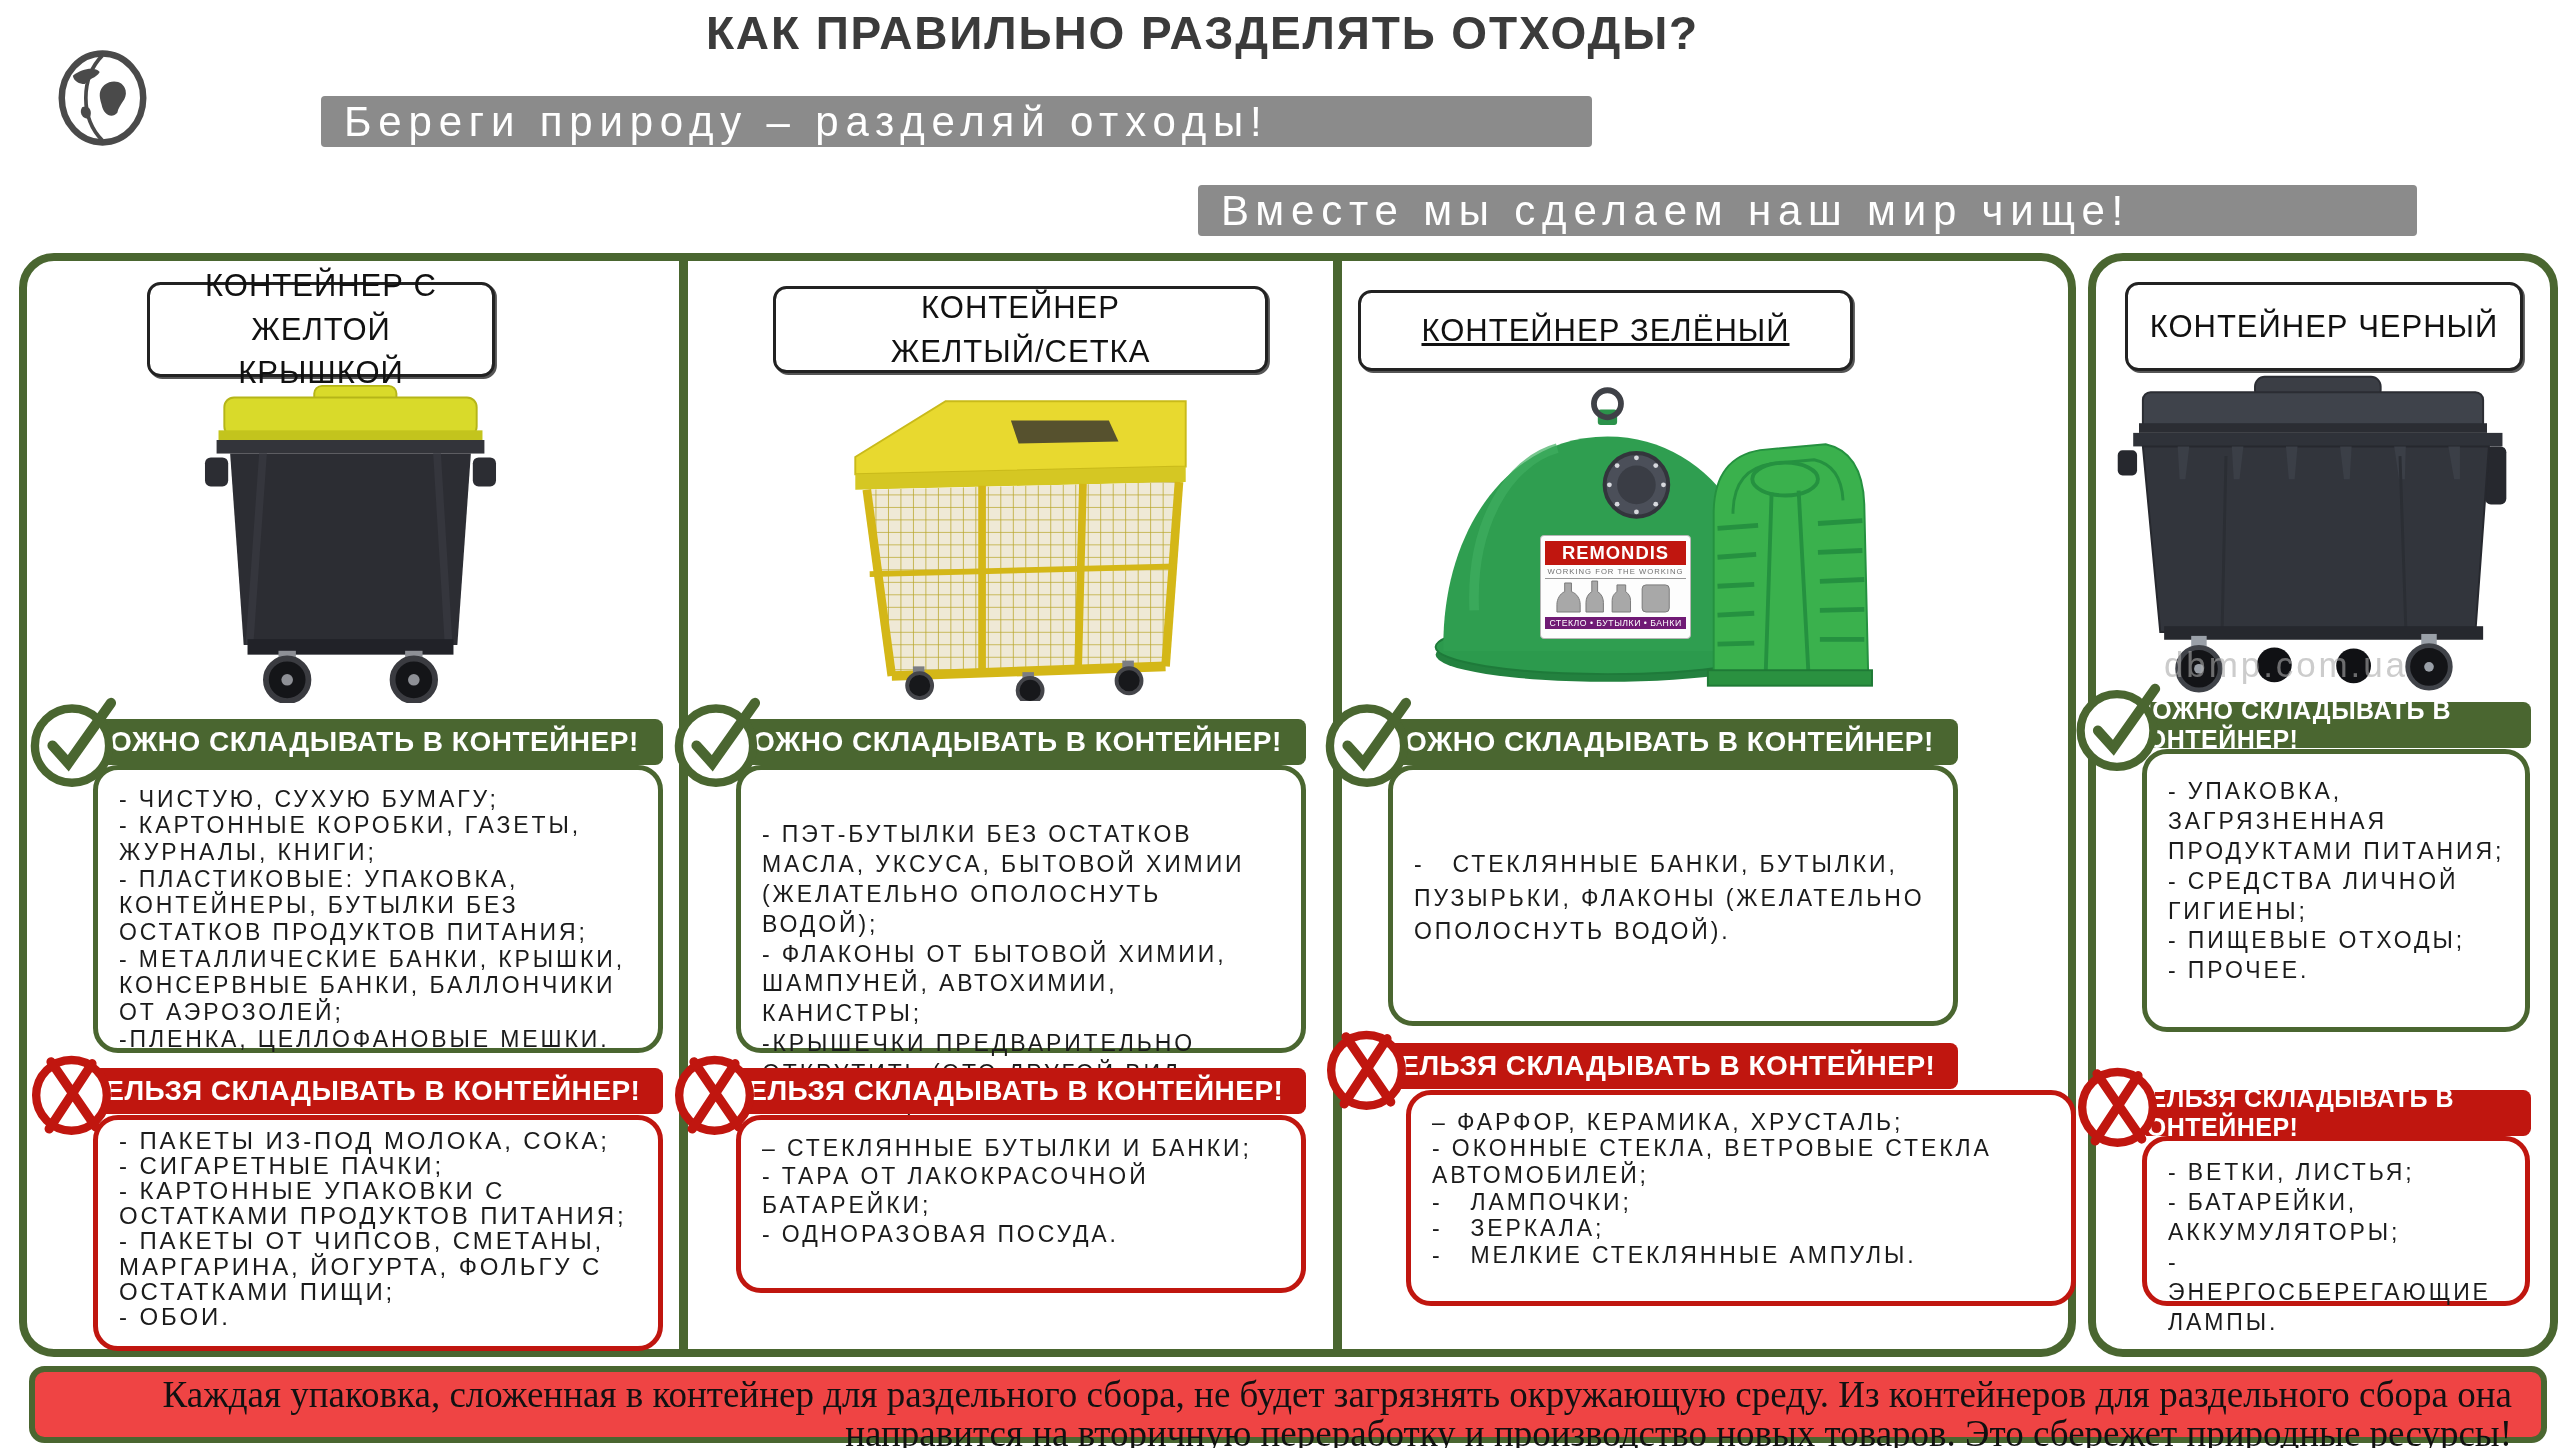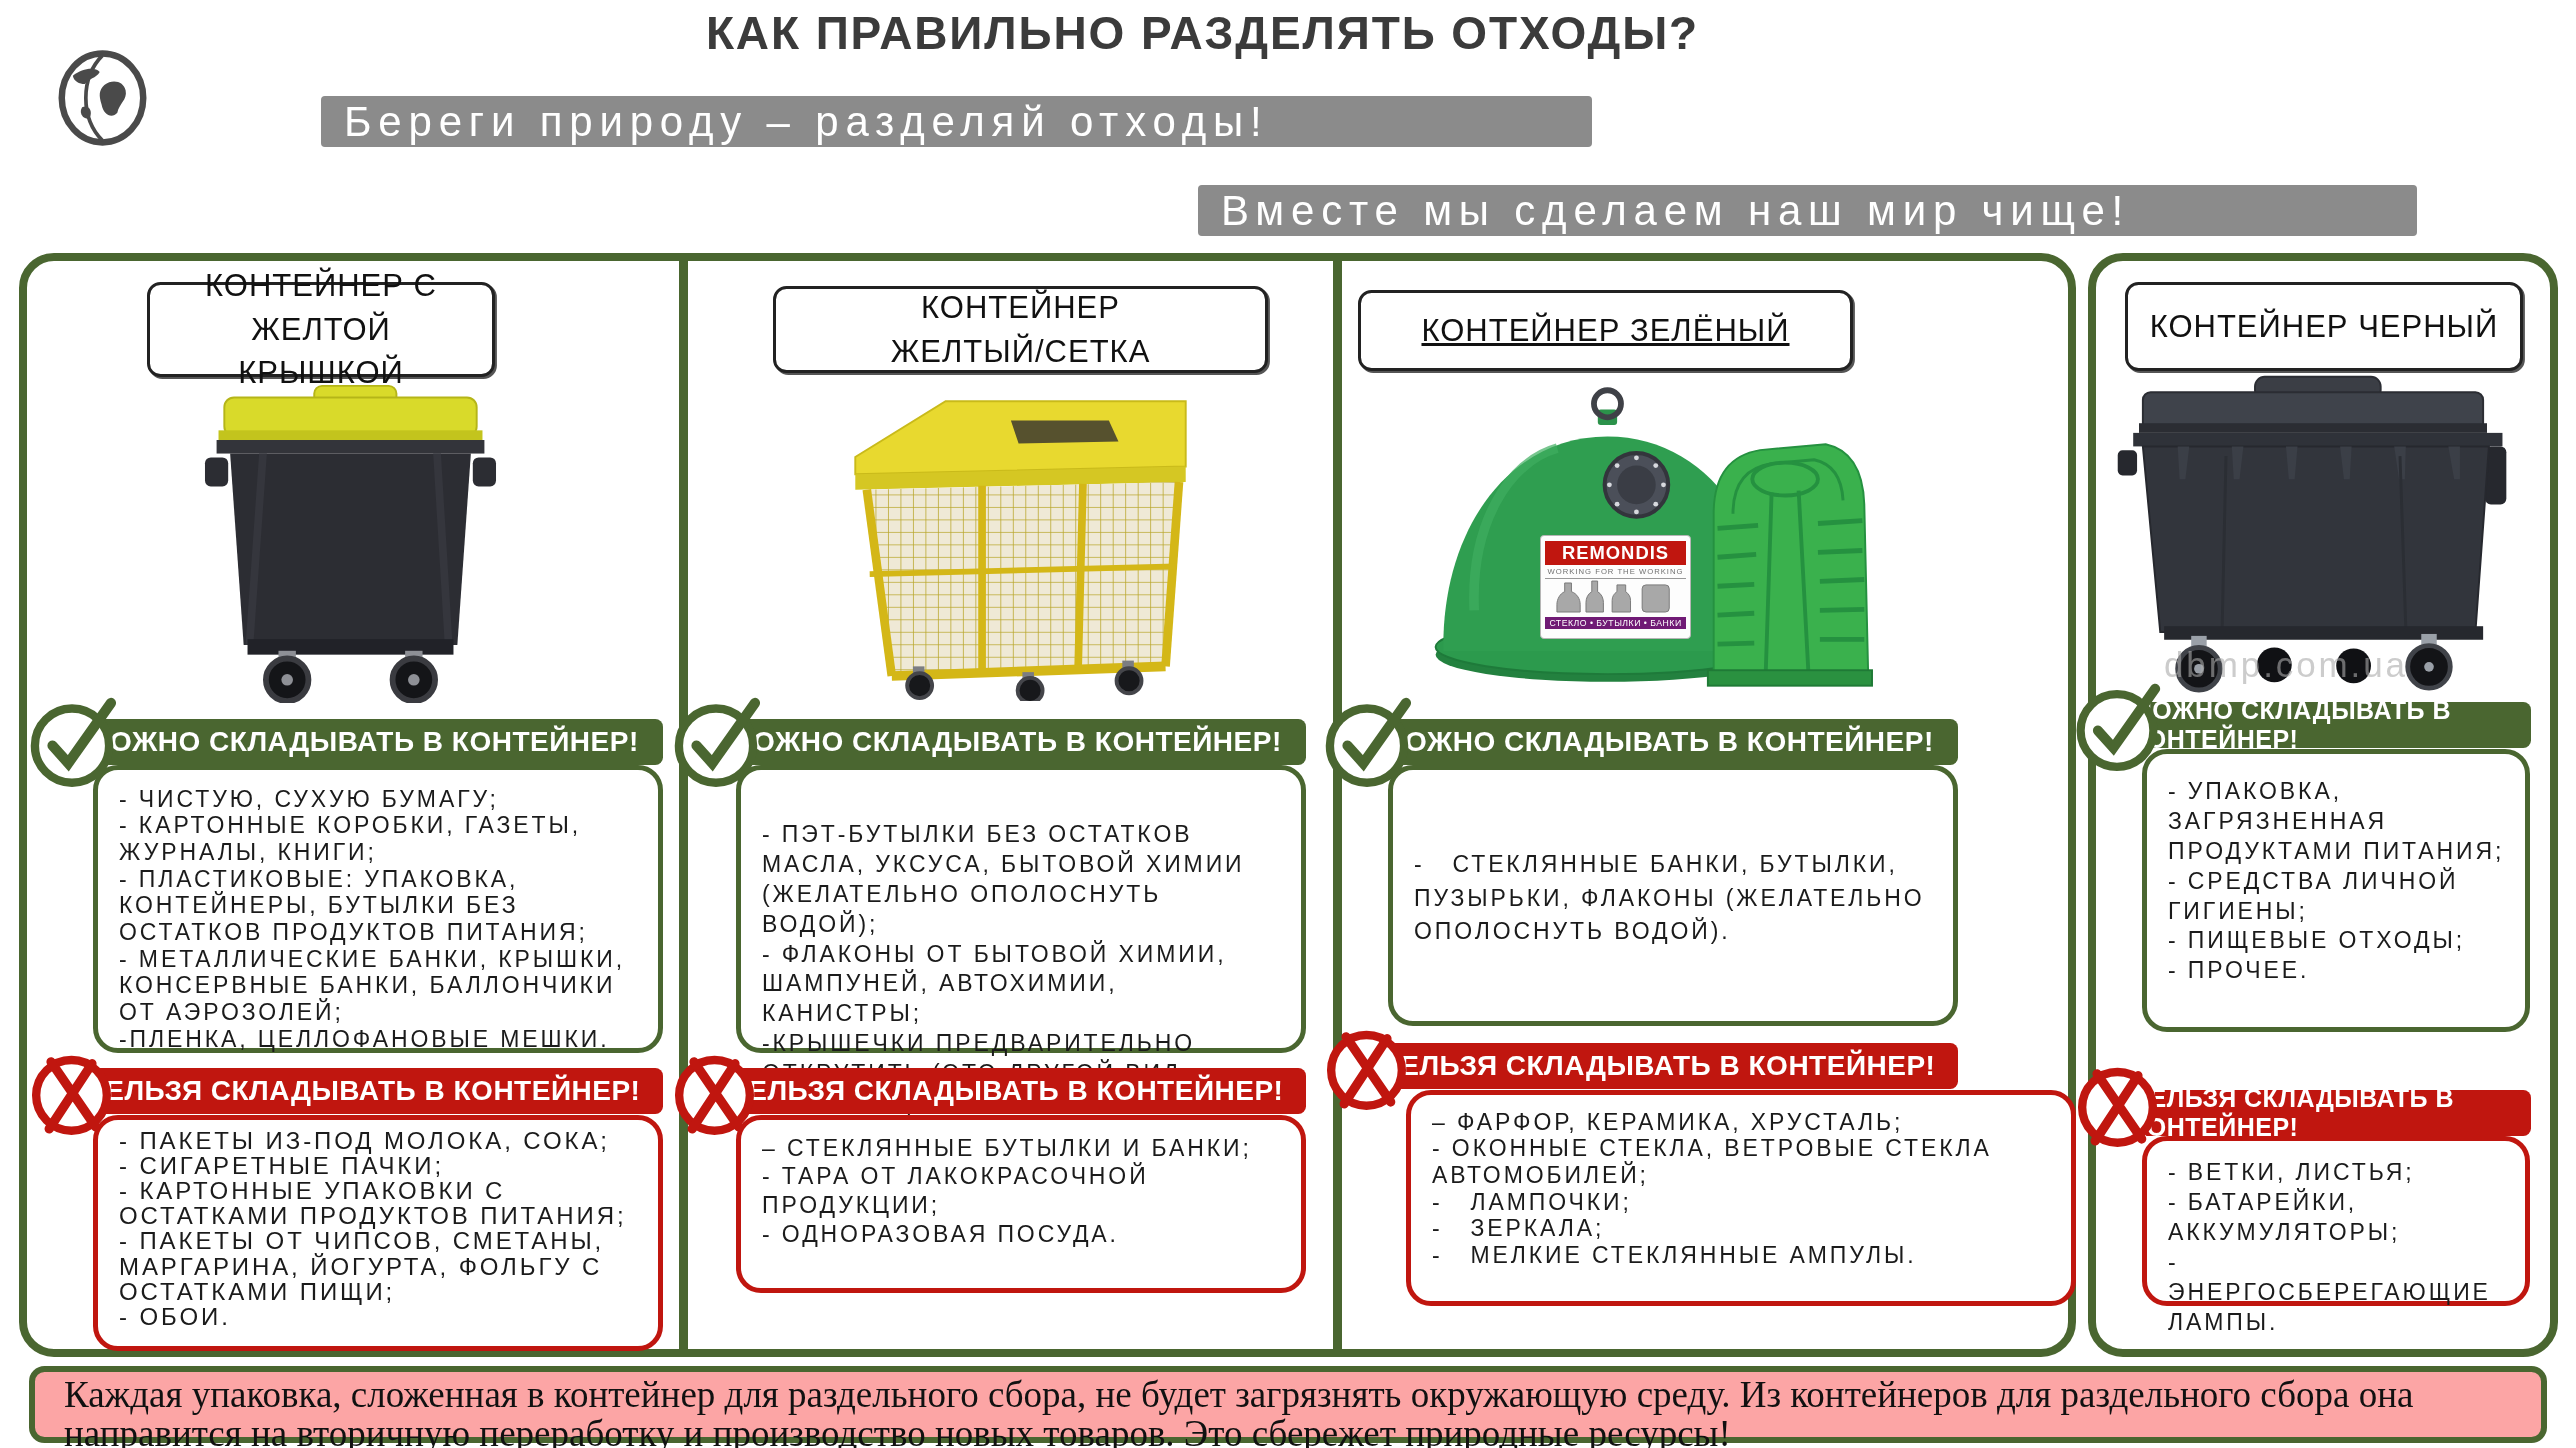--- a/index.html
+++ b/index.html
@@ -65,24 +65,24 @@
   }
   .box-green { border:5.8px solid #4a6630; }
   .box-red   { border:5.8px solid #c0160f; }
   .li { white-space:pre-wrap; }
   .v-center { display:flex; align-items:center; }
 
   .badge { z-index:3; }
 
   
   .footer-box {
-    border:6.8px solid #4a6630; border-radius:15.5px; background:#fca5a5;
+    border:6.8px solid #4a6630; border-radius:15.5px; background:#ef4444;
     font-family:"Liberation Serif", serif;
     font-size:37px; line-height:1.05; color:#111;
-    text-align:left; padding:3.9px 29px 0 29px;
+    text-align:right; padding:3.9px 29px 0 29px;
   }
 
   
   .rem-label {
     background:#fdfdfd; border:1px solid #b5b5b5; border-radius:3.9px;
     display:flex; flex-direction:column; align-items:center;
     padding:4.8px 3.9px 2.9px 3.9px; z-index:2;
   }
   .rem-brand {
     background:#c0160f; color:#fff; font-weight:bold; font-size:18.4px;
@@ -238,21 +238,21 @@
   <svg width="93" height="93" viewBox="0 0 100 100">
     <circle cx="50" cy="52" r="38" fill="#fff" stroke="#c0160f" stroke-width="9"></circle>
     <path d="M28,16 L76,86 M72,18 L26,88" fill="none" stroke="#c0160f" stroke-width="10" stroke-linecap="round"></path>
   </svg>
 </div>
 <div class="abs bar bar-red" style="left:705px; top:1068px; width:601px; height:46px;">
   <span>НЕЛЬЗЯ СКЛАДЫВАТЬ В КОНТЕЙНЕР!</span>
 </div>
 <div class="abs list-box box-red" style="left:736px; top:1115px; width:570px; height:178px; line-height:1.25; padding-top:13.5px;">
     <div class="li">– СТЕКЛЯННЫЕ БУТЫЛКИ И БАНКИ;</div>
-    <div class="li">- ТАРА ОТ ЛАКОКРАСОЧНОЙ ПРОДУКЦИИ;</div>
+    <div class="li">- ТАРА ОТ ЛАКОКРАСОЧНОЙ БАТАРЕЙКИ;</div>
     <div class="li">- ОДНОРАЗОВАЯ ПОСУДА.</div>
   </div>
 
 <div class="abs col-header" style="left:1358px; top:290px; width:495px; height:81px;text-decoration:underline;">
   <span>КОНТЕЙНЕР ЗЕЛЁНЫЙ</span>
 </div>
 
 <div class="abs" style="left:1393px; top:369px; width:483px; height:336px;">
   <svg width="483" height="336" viewBox="0 0 500 348">
 

